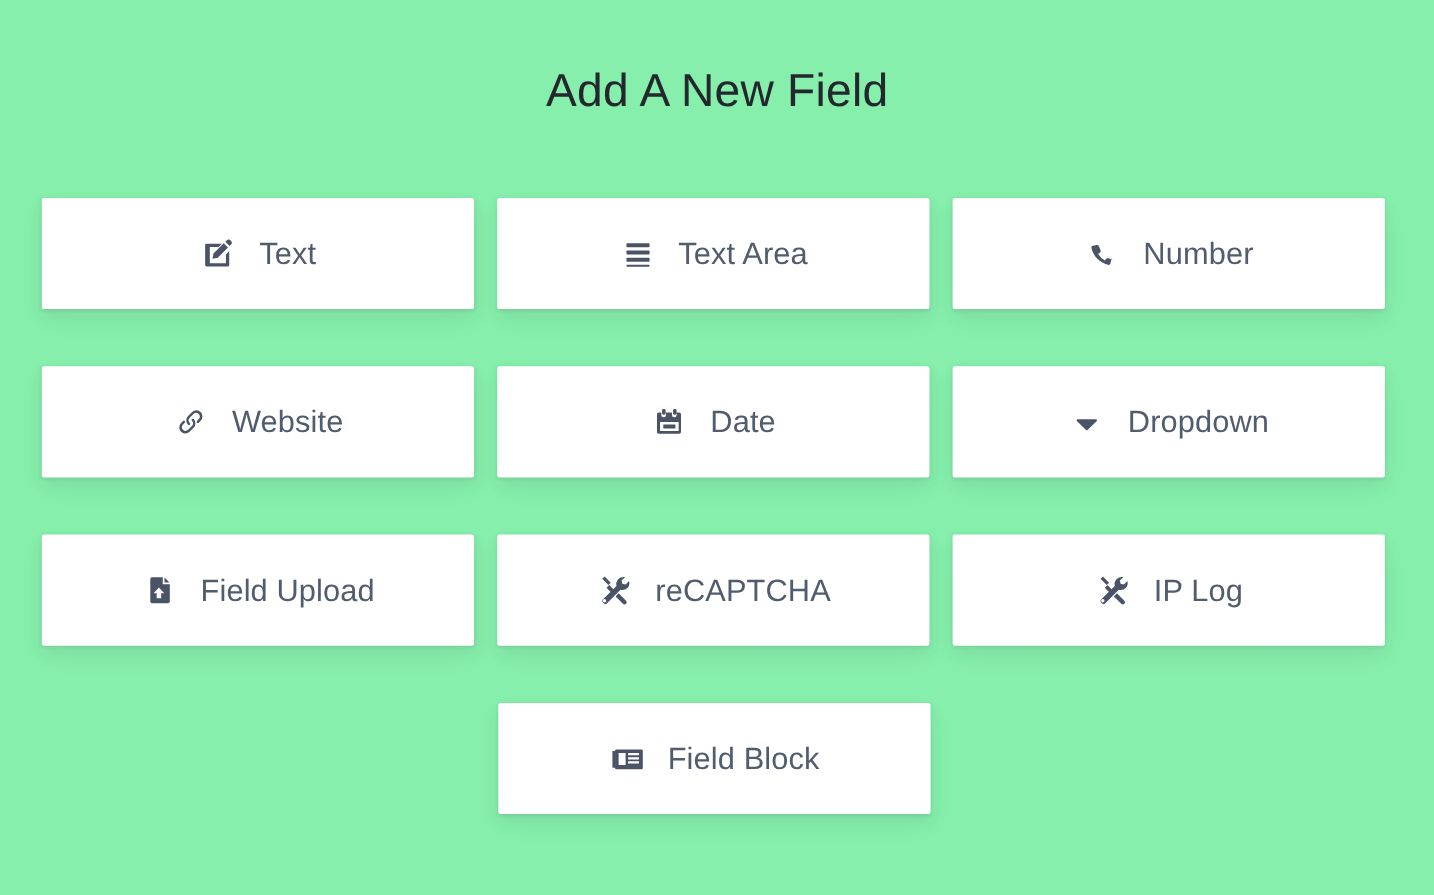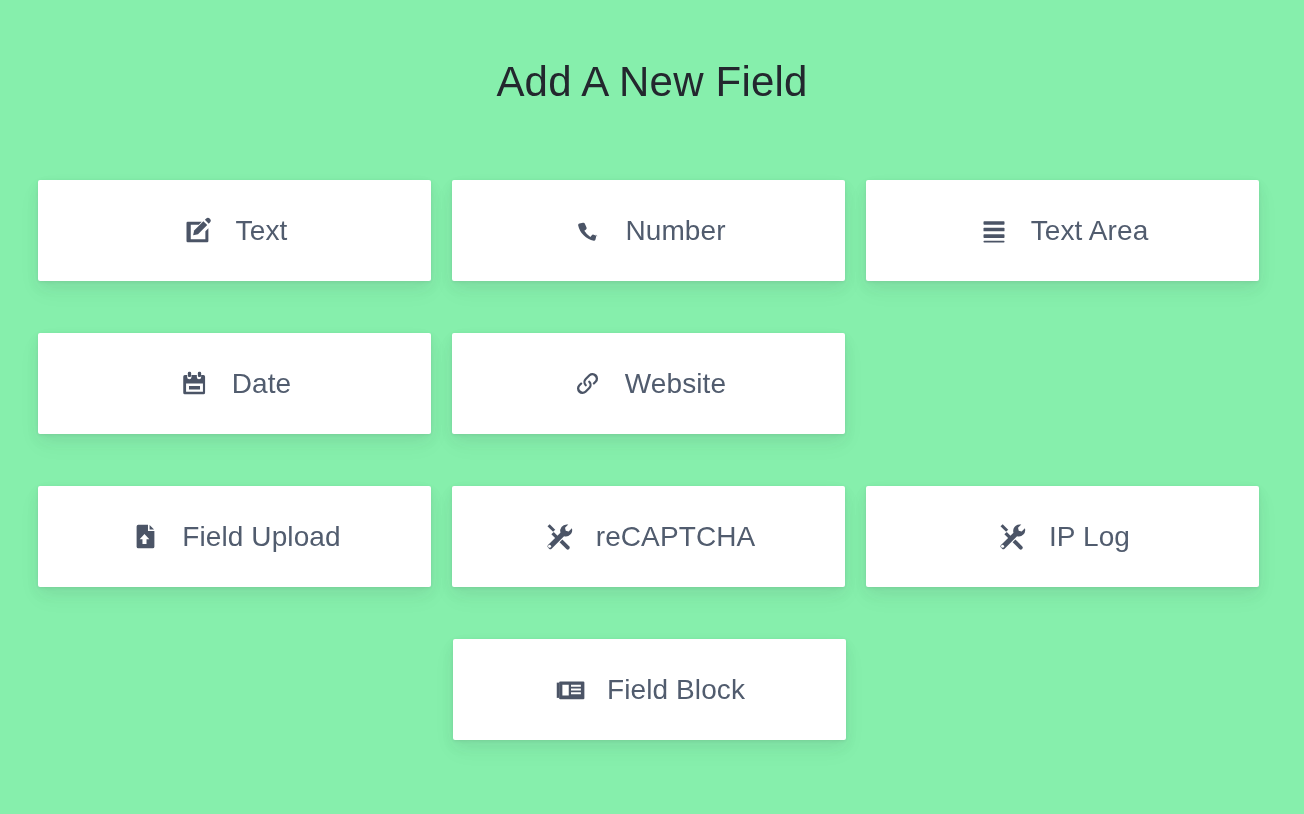--- a/index.html
+++ b/index.html
@@ -113,70 +113,80 @@
             </svg>
           </span>
           <span class="card-label">Text</span>
         </div>
       </div>
 
       <div class="field-card">
         <div class="card-inner">
           <span class="card-icon">
             <svg width="28" height="28" viewBox="0 0 24 24">
-              <path d="M20.2 16.6l-3.3-1.4a1.4 1.4 0 0 0-1.65.41l-1.2 1.47a15 15 0 0 1-5.2-5.2l1.47-1.2a1.4 1.4 0 0 0 .41-1.65L9.33 5.7A1.42 1.42 0 0 0 7.7 4.88l-3.05.7A1.42 1.42 0 0 0 3.54 7a17.5 17.5 0 0 0 13.45 13.45 1.42 1.42 0 0 0 1.43-1.1l.7-3.05a1.42 1.42 0 0 0-.92-1.7z"></path>
-            </svg>
-          </span>
-          <span class="card-label">Number</span>
-        </div>
-      </div>
-
-      <div class="field-card">
-        <div class="card-inner">
-          <span class="card-icon">
-            <svg width="28" height="28" viewBox="0 0 24 24">
               <rect x="3" y="3.6" width="18" height="3.1" rx="0.6"></rect>
               <rect x="3" y="9.2" width="18" height="3.1" rx="0.6"></rect>
               <rect x="3" y="14.8" width="18" height="3.1" rx="0.6"></rect>
               <rect x="3" y="20.3" width="18" height="1.6" rx="0.6"></rect>
             </svg>
           </span>
           <span class="card-label">Text Area</span>
         </div>
       </div>
 
+      <div class="field-card">
+        <div class="card-inner">
+          <span class="card-icon">
+            <svg width="28" height="28" viewBox="0 0 24 24">
+              <path d="M20.2 16.6l-3.3-1.4a1.4 1.4 0 0 0-1.65.41l-1.2 1.47a15 15 0 0 1-5.2-5.2l1.47-1.2a1.4 1.4 0 0 0 .41-1.65L9.33 5.7A1.42 1.42 0 0 0 7.7 4.88l-3.05.7A1.42 1.42 0 0 0 3.54 7a17.5 17.5 0 0 0 13.45 13.45 1.42 1.42 0 0 0 1.43-1.1l.7-3.05a1.42 1.42 0 0 0-.92-1.7z"></path>
+            </svg>
+          </span>
+          <span class="card-label">Number</span>
+        </div>
+      </div>
+
     </div>
 
     <div class="grid-row">
+
+      <div class="field-card">
+        <div class="card-inner">
+          <span class="card-icon">
+            <svg width="29" height="29" viewBox="0 0 24 24">
+              <path d="M9.9 14.1a4.6 4.6 0 0 1 0-6.5l3.1-3.1a4.6 4.6 0 0 1 6.5 6.5l-1.6 1.6a.9.9 0 0 1-1.3-1.3l1.6-1.6a2.8 2.8 0 0 0-3.9-3.9l-3.1 3.1a2.8 2.8 0 0 0 0 3.9.9.9 0 1 1-1.3 1.3z"></path>
+              <path d="M14.1 9.9a4.6 4.6 0 0 1 0 6.5l-3.1 3.1a4.6 4.6 0 0 1-6.5-6.5l1.6-1.6a.9.9 0 1 1 1.3 1.3l-1.6 1.6a2.8 2.8 0 0 0 3.9 3.9l3.1-3.1a2.8 2.8 0 0 0 0-3.9.9.9 0 0 1 1.3-1.3z"></path>
+            </svg>
+          </span>
+          <span class="card-label">Website</span>
+        </div>
+      </div>
 
       <div class="field-card">
         <div class="card-inner">
           <span class="card-icon">
             <svg width="27" height="27" viewBox="0 0 24 24">
               <rect x="6.1" y="1.6" width="2.9" height="4.6" rx="1.2"></rect>
               <rect x="15" y="1.6" width="2.9" height="4.6" rx="1.2"></rect>
               <path d="M3.4 4.5h2.1v1.9a1.9 1.9 0 0 0 3.8 0V4.5h4.8v1.9a1.9 1.9 0 0 0 3.8 0V4.5h2.1a1.4 1.4 0 0 1 1.4 1.4v14.3a1.4 1.4 0 0 1-1.4 1.4H3.4A1.4 1.4 0 0 1 2 20.2V5.9a1.4 1.4 0 0 1 1.4-1.4zm1.1 7.6v7.3h15v-7.3zm2.6 2.1h9.8v3.1H7.1z"></path>
             </svg>
           </span>
           <span class="card-label">Date</span>
         </div>
       </div>
 
       <div class="field-card">
         <div class="card-inner">
           <span class="card-icon">
-            <svg width="29" height="29" viewBox="0 0 24 24">
-              <path d="M9.9 14.1a4.6 4.6 0 0 1 0-6.5l3.1-3.1a4.6 4.6 0 0 1 6.5 6.5l-1.6 1.6a.9.9 0 0 1-1.3-1.3l1.6-1.6a2.8 2.8 0 0 0-3.9-3.9l-3.1 3.1a2.8 2.8 0 0 0 0 3.9.9.9 0 1 1-1.3 1.3z"></path>
-              <path d="M14.1 9.9a4.6 4.6 0 0 1 0 6.5l-3.1 3.1a4.6 4.6 0 0 1-6.5-6.5l1.6-1.6a.9.9 0 1 1 1.3 1.3l-1.6 1.6a2.8 2.8 0 0 0 3.9 3.9l3.1-3.1a2.8 2.8 0 0 0 0-3.9.9.9 0 0 1 1.3-1.3z"></path>
-            </svg>
-          </span>
-          <span class="card-label">Website</span>
-        </div>
-      </div>
-
+            <svg width="24" height="24" viewBox="0 0 24 24">
+              <path d="M3.6 9.2h16.8a.9.9 0 0 1 .66 1.52l-8.4 8.1a.9.9 0 0 1-1.32 0l-8.4-8.1A.9.9 0 0 1 3.6 9.2z"></path>
+            </svg>
+          </span>
+          <span class="card-label">Dropdown</span>
+        </div>
+      </div>
 
     </div>
 
     <div class="grid-row">
 
       <div class="field-card">
         <div class="card-inner">
           <span class="card-icon">
             <svg width="27" height="27" viewBox="0 0 24 24">
               <path d="M14.2 1.5H5.6a1.5 1.5 0 0 0-1.5 1.5v18a1.5 1.5 0 0 0 1.5 1.5h12.8a1.5 1.5 0 0 0 1.5-1.5V7.2h-5.7zM11.9 18.6H9.3v-4.1H6.8l4.3-4.7 4.3 4.7h-2.5v4.1z" fill-rule="evenodd"></path>

